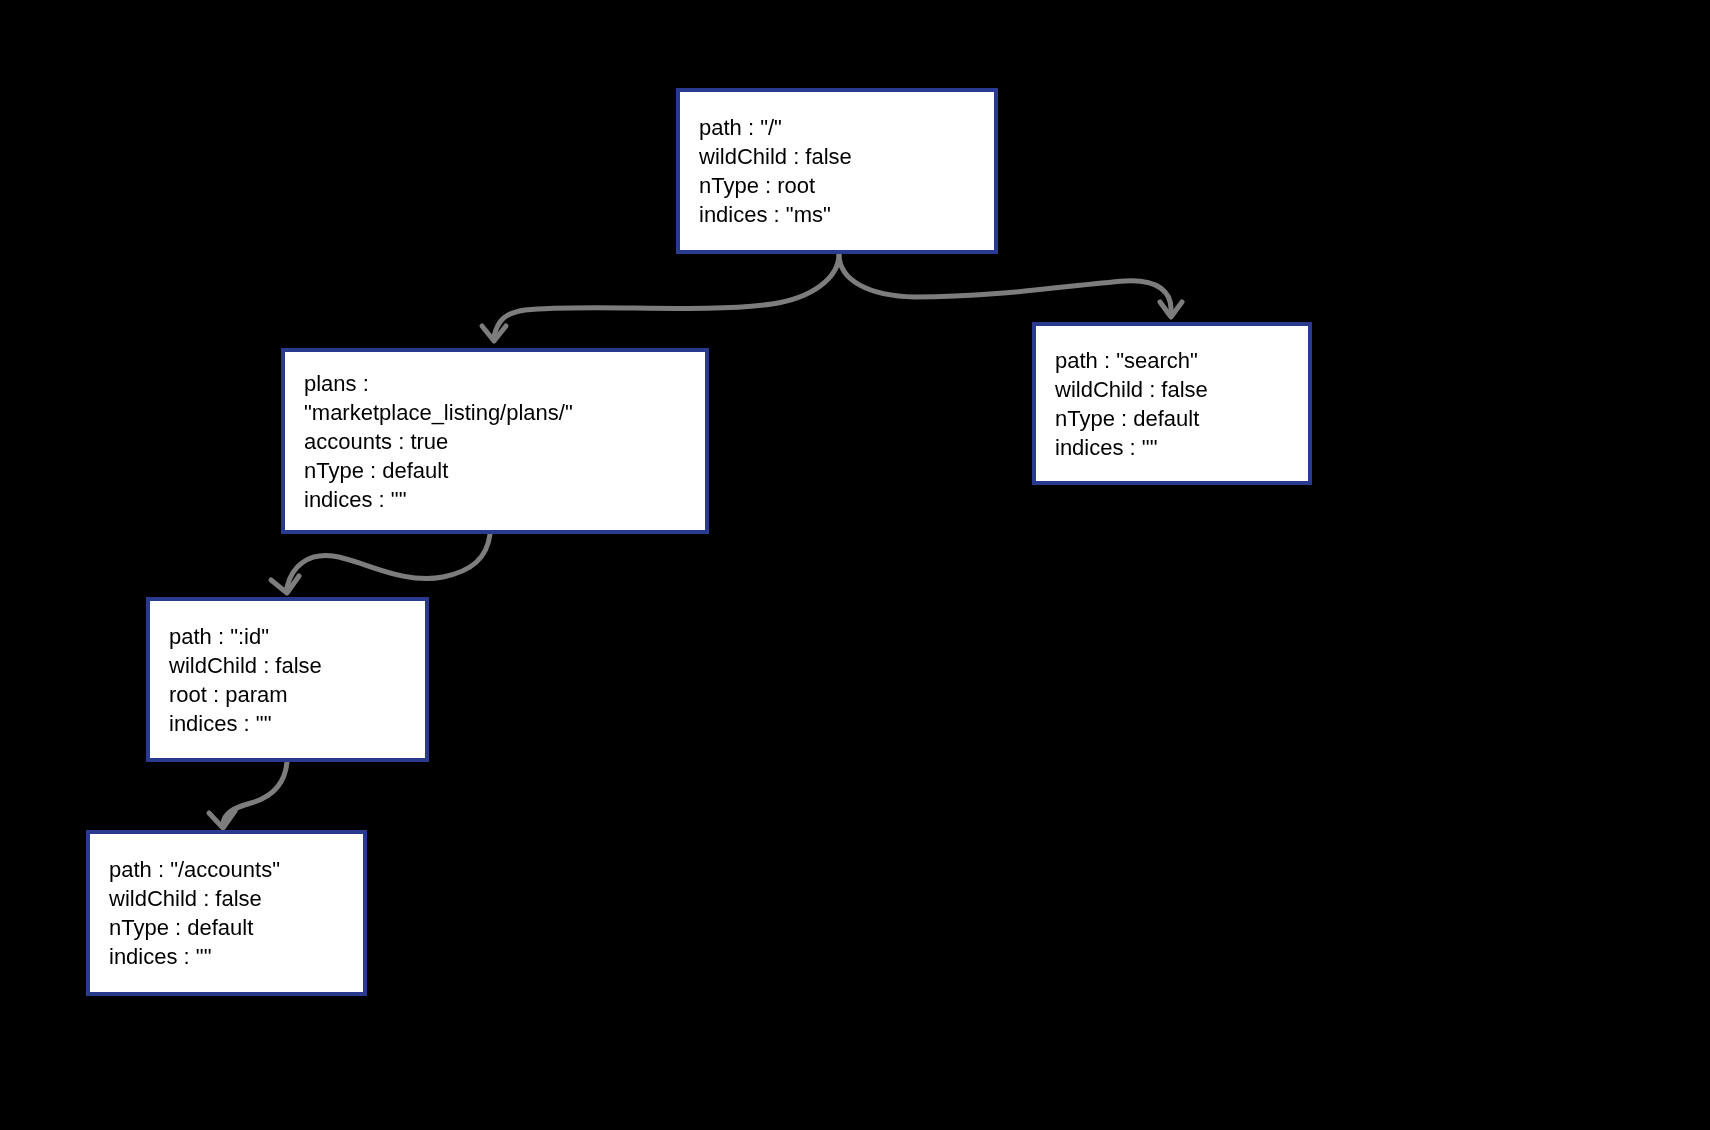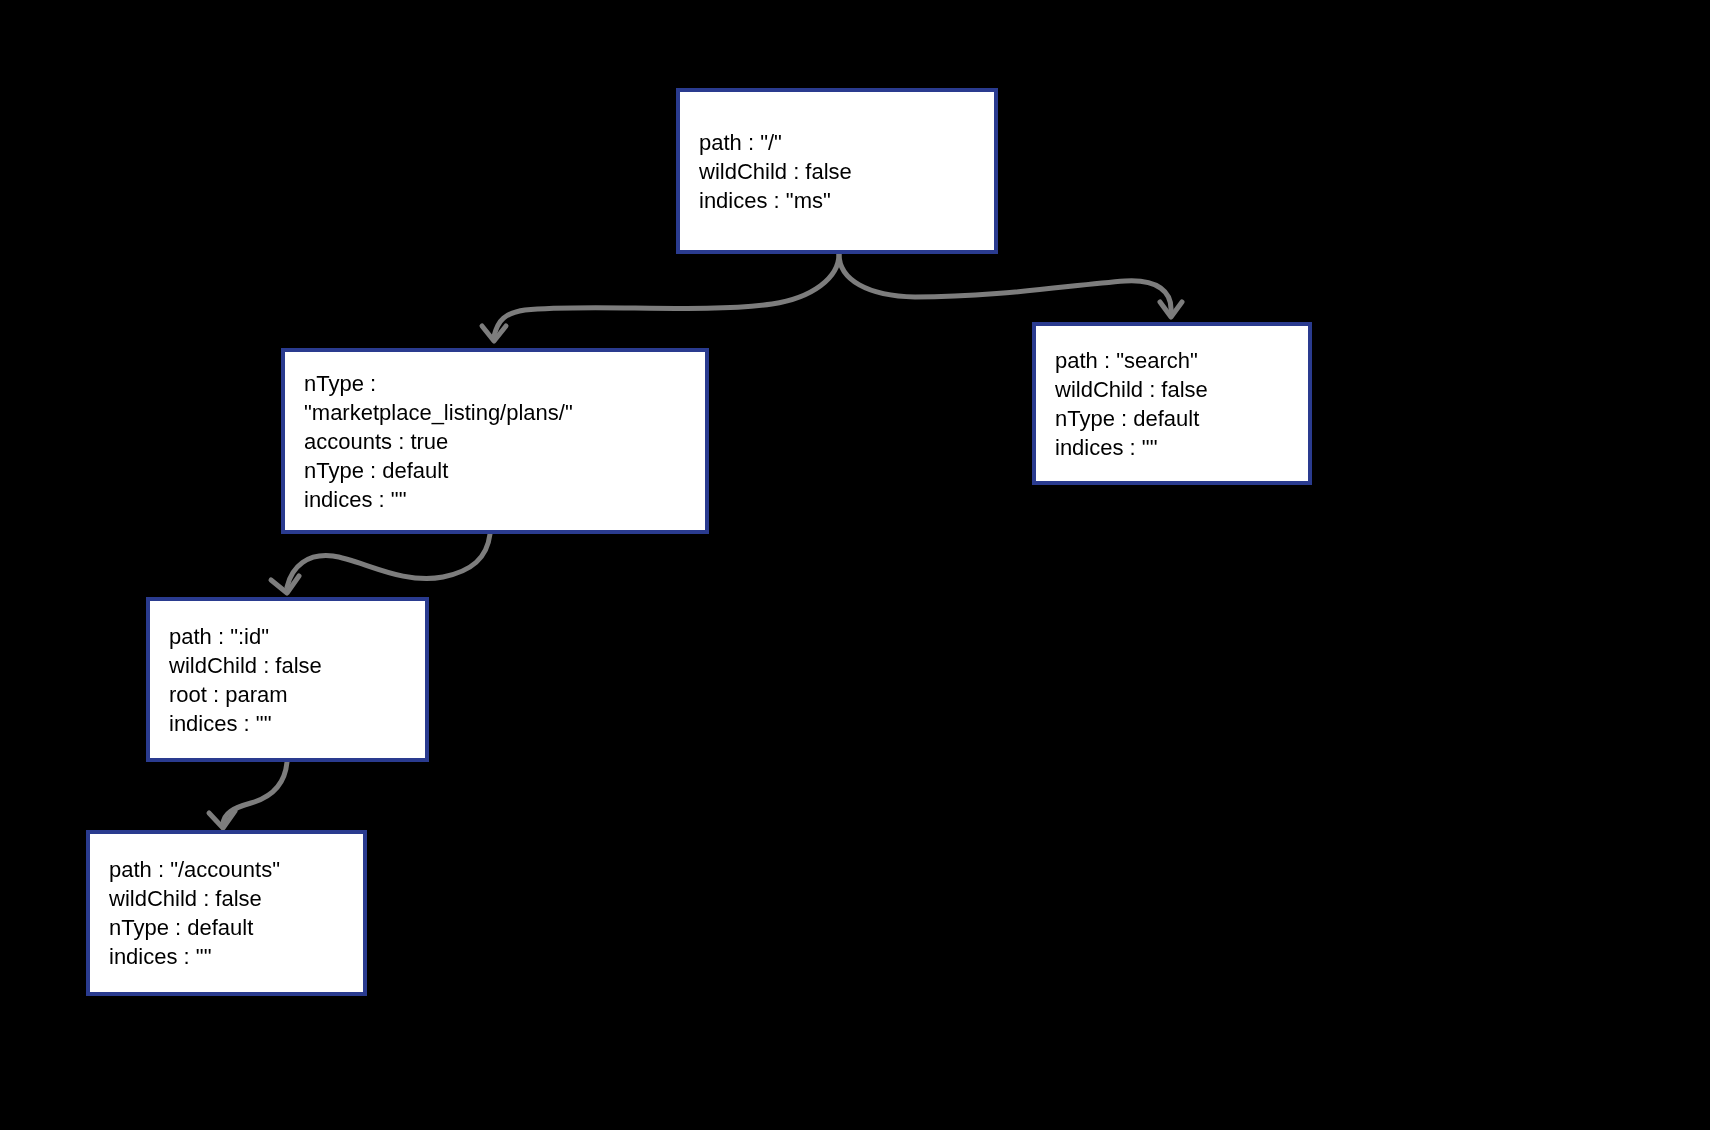--- a/index.html
+++ b/index.html
@@ -65,25 +65,26 @@
     <path class="edge" d="M 490 534 C 487 558, 472 571, 443 577 C 402 585, 362 560, 333 556 C 308 553, 292 566, 287 587"></path>
     <path class="edge" d="M 271 580 L 287 593 L 299 576"></path>
 
     <path class="edge" d="M 287 762 C 285 784, 272 797, 251 803 C 233 808, 224 813, 223 824"></path>
     <path class="edge" d="M 209 813 L 223 828 L 235 811"></path>
   </svg>
 
   <div class="node" style="left:676px;top:88px;width:322px;height:166px;">
     <div class="nline">path : "/"</div>
     <div class="nline">wildChild : false</div>
+    <div class="nline">nType : root</div>
     <div class="nline">indices : "ms"</div>
   </div>
 
   <div class="node" style="left:281px;top:348px;width:428px;height:186px;">
-    <div class="nline">nType :</div>
+    <div class="nline">plans :</div>
     <div class="nline">"marketplace_listing/plans/"</div>
     <div class="nline">accounts : true</div>
     <div class="nline">nType : default</div>
     <div class="nline">indices : ""</div>
   </div>
 
   <div class="node" style="left:1032px;top:322px;width:280px;height:163px;">
     <div class="nline">path : "search"</div>
     <div class="nline">wildChild : false</div>
     <div class="nline">nType : default</div>

